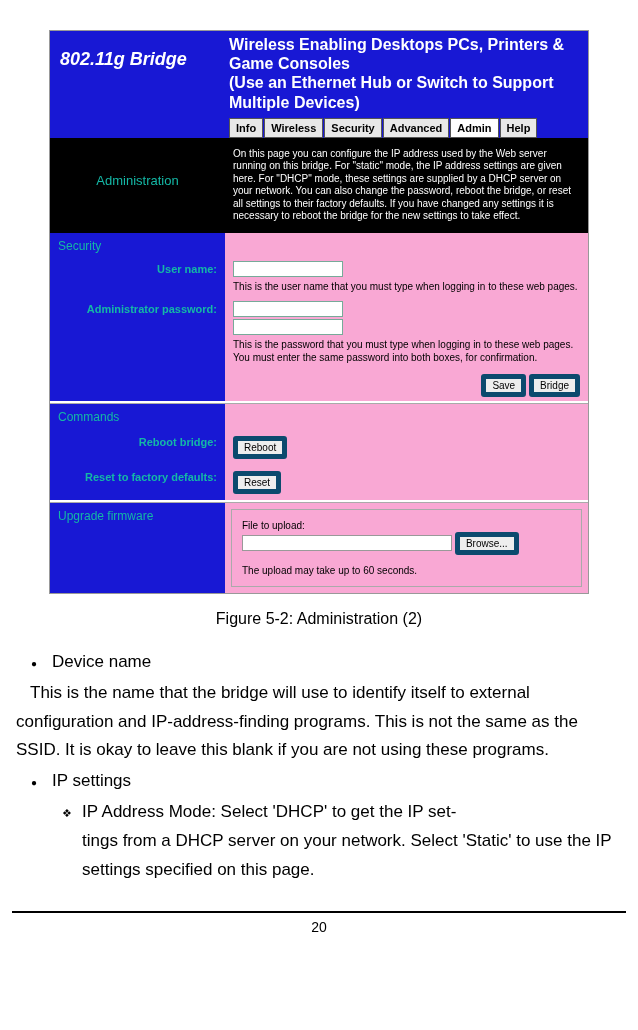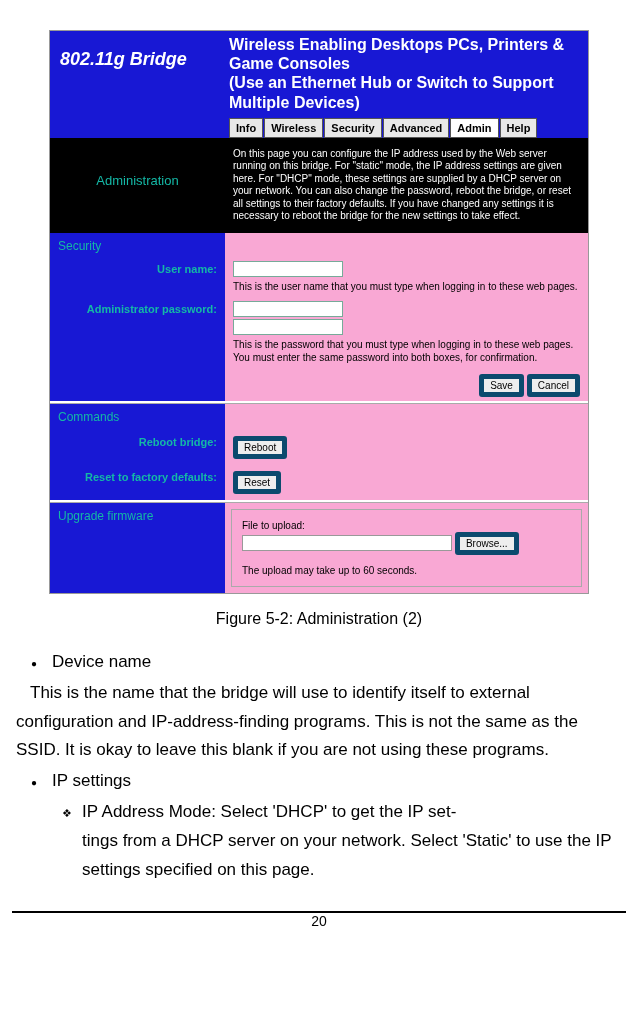--- a/index.html
+++ b/index.html
@@ -43,21 +43,21 @@
     .bullet-row { display: flex; align-items: baseline; margin-bottom: 2px; }
     .bullet-dot { width: 36px; text-align: center; font-size: 10px; }
     .bullet-text { flex: 1; }
     .sub-bullet-row { display: flex; align-items: baseline; padding-left: 36px; }
     .sub-bullet-dot { width: 30px; text-align: center; font-size: 11px; }
     .para { margin: 0 0 2px 0; }
     .para.indent1 { text-indent: 14px; }
     .para.indent2 { padding-left: 66px; }
     
     .footer-line { border-top: 2px solid #000; margin: 26px 12px 0 12px; }
-    .page-num { text-align: center; font-size: 14px; margin-top: 0; padding-bottom: 10px; }
+    .page-num { text-align: center; font-size: 14px; margin-top: 6px; padding-bottom: 10px; }
   </style>
 </head>
 <body>
 
 <div class="page">
   <div class="screenshot">
 
     <div class="header-row">
       <div class="title-cell">802.11g Bridge</div>
       <div class="subtitle-cell">
@@ -102,21 +102,21 @@
         <input class="text-input" type="password" style=""><br>
         <input class="text-input" type="password" style="margin-top: 2px;">
         <div class="help-text">This is the password that you must type when logging in to these web pages. You must enter the same password into both boxes, for confirmation.</div>
       </div>
     </div>
 
     <div class="section-row">
       <div class="left-col"></div>
       <div class="right-col btn-row">
         <button class="btn">Save</button>
-        <button class="btn">Cancel</button>
+        <button class="btn">Bridge</button>
       </div>
     </div>
 
     <div class="thin-sep"></div>
     <div class="hr-sep"></div>
 
     <div class="section-row">
       <div class="left-col sec-header">Commands</div>
       <div class="right-col"></div>
     </div>

